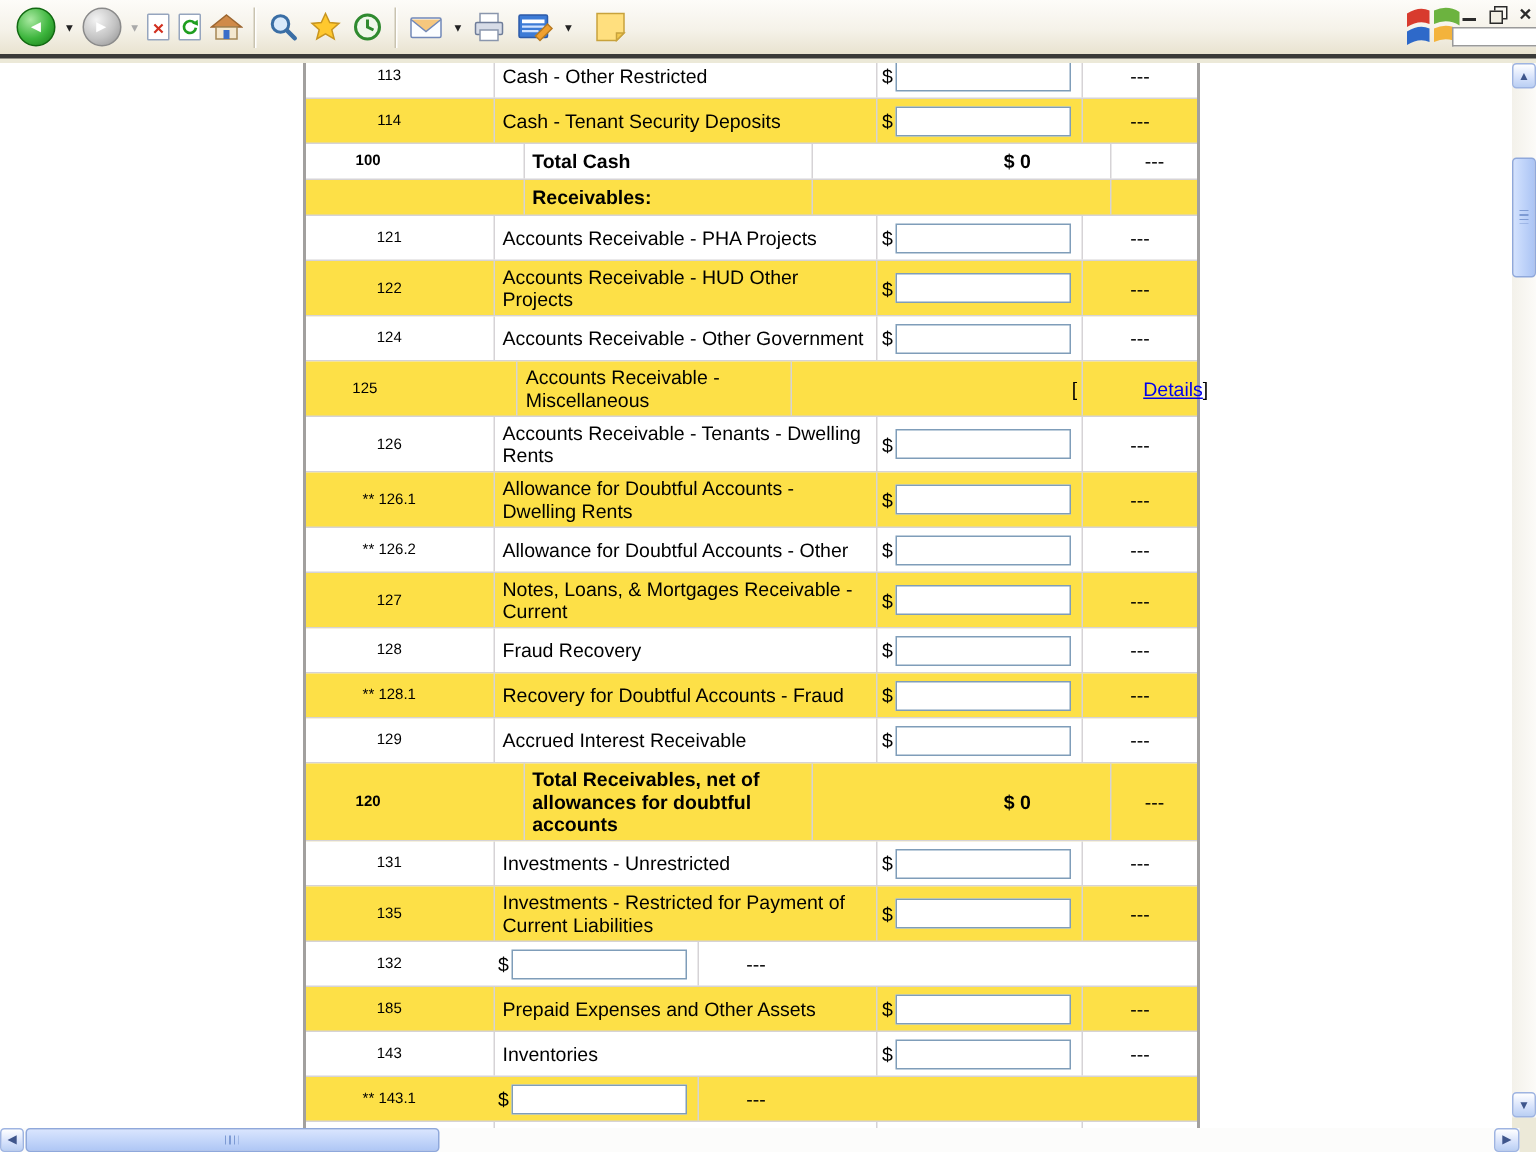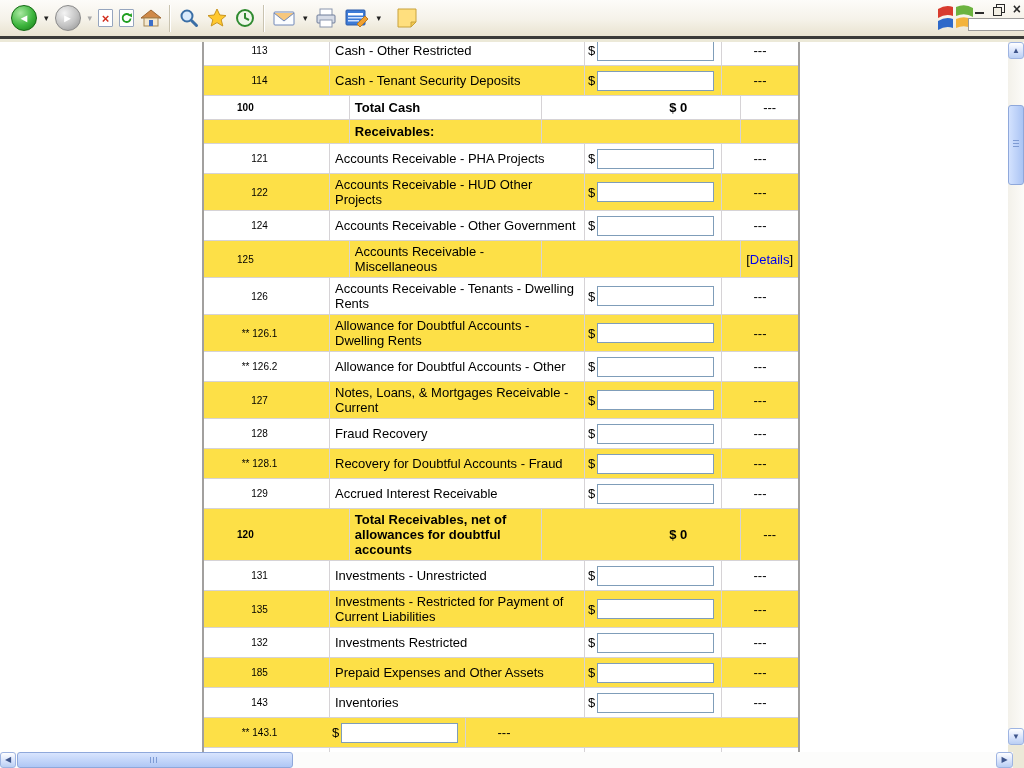--- a/index.html
+++ b/index.html
@@ -47,21 +47,21 @@
     padding:3px 2px 3px 5px; font-size:13px; line-height:15px; display:flex; align-items:center; }
   .c-val { width:136px; display:flex; align-items:center; padding-left:3px; font-size:13px; }
   .c-status { width:77px; border-left:1px solid #D6D3D6; display:flex; align-items:center; justify-content:center;
     font-size:13px; color:#000; }
   .bold { font-weight:bold; }
   .dollar { margin-right:2px; }
   .amt-input { width:117px; height:20px; border:1px solid #7F9DB9; background:#FFF; font-size:13px; padding:1px 3px;
     font-family:"Liberation Sans", sans-serif; }
   .total-val { width:100%; text-align:right; padding-right:5px; font-weight:bold; }
   .details-wrap { font-size:13px; }
-  .details-link { color:#0000EE; cursor:pointer; }
+  .details-link { color:#0000EE; text-decoration:underline; cursor:pointer;padding-left:44px; }
 
   
   .vscroll { position:absolute; left:1008px; top:42px; width:16px; height:703px;
     background:linear-gradient(90deg,#F3F1EA 0%,#FCFBF8 100%); }
   .sb-btn { position:absolute; width:16px; height:17px;
     background:linear-gradient(180deg,#FFFFFF 0%,#D5E1FB 60%,#BACFF3 100%);
     border:1px solid #9EB4E2; border-radius:3px; display:flex; align-items:center; justify-content:center;
     font-size:8px; color:#3F568C; line-height:1; }
   .sb-up { top:0; left:0; }
   .sb-down { bottom:0; left:0; }
@@ -374,21 +374,20 @@
           <div class="c-val">
             <span class="dollar">$</span>
             <input type="text" class="amt-input" style="">
           </div>
           <div class="c-status">
             <span>---</span>
           </div>
         </div>
         <div class="trow r-input">
           <div class="c-item">132</div>
-          <div class="c-desc">Investments Restricted</div>
           <div class="c-val">
             <span class="dollar">$</span>
             <input type="text" class="amt-input" style="">
           </div>
           <div class="c-status">
             <span>---</span>
           </div>
         </div>
         <div class="trow alt r-input">
           <div class="c-item">185</div>

